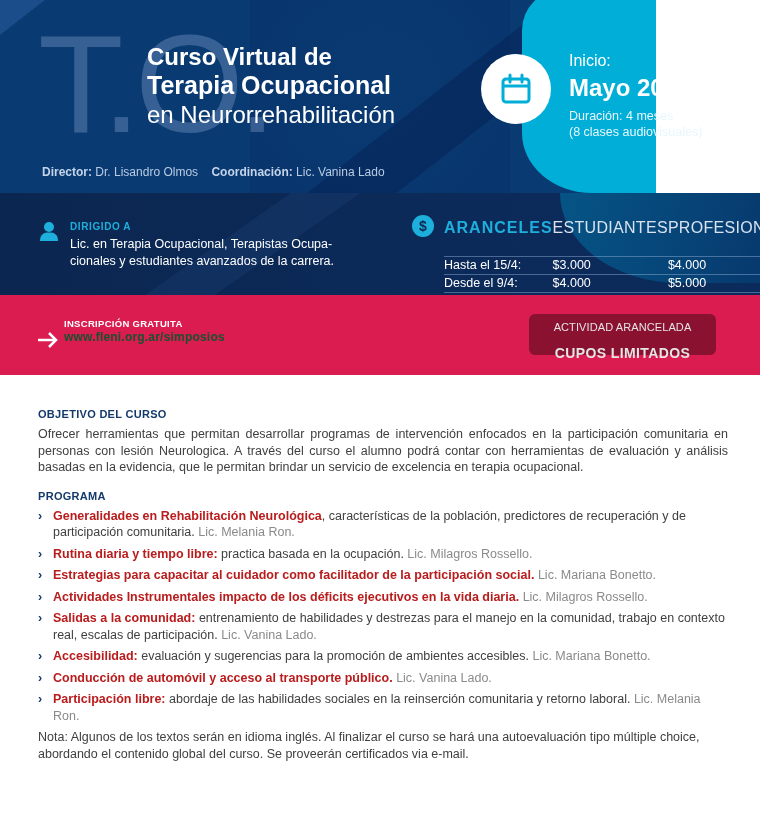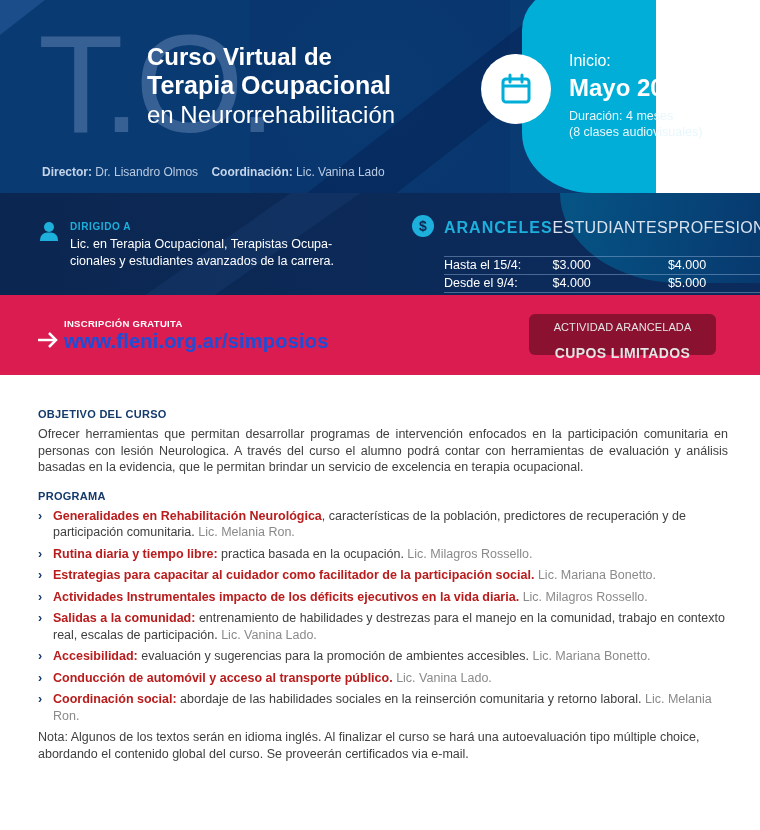--- a/index.html
+++ b/index.html
@@ -81,21 +81,21 @@
   .fees td { font-size: 12.5px; color: #ffffff; padding: 1px 0 1px 0; border-bottom: 1px solid rgba(150,180,220,0.45); line-height: 15px; }
   .fees .c0 { width: 99px; }
   .fees .c1 { width: 77px; }
 
   
   .red {
     position: absolute; left: 0; top: 295px; width: 760px; height: 80px; background: #da1c50;
   }
   .insc-lbl { position: absolute; left: 64px; top: 318px; font-size: 9.5px; font-weight: bold; color: #ffffff; letter-spacing: 0.3px; }
   .arrow-icon { position: absolute; left: 37px; top: 331px; }
-  .url { position: absolute; left: 64px; top: 330px; font-size: 20px; font-weight: bold; color: #1d4ed8; letter-spacing: 0.2px; }
+  .url { position: absolute; left: 64px; top: 330px; font-size: 12px; font-weight: bold; color: #14532d; letter-spacing: 0.2px; }
   .badge {
     position: absolute; left: 529px; top: 314px; width: 187px; height: 41px; background: #8a1130; border-radius: 6px;
     text-align: center; color: #e5e5e5;
   }
   .badge .b1 { font-size: 11px; margin-top: 7px; letter-spacing: 0.1px; }
   .badge .b2 { font-size: 14px; font-weight: bold; margin-top: 12px; letter-spacing: 0.4px; text-align: center; }
 
   
   .content { position: absolute; left: 38px; top: 408px; width: 690px; }
   .sec-h { font-size: 11px; font-weight: bold; color: #143a6b; letter-spacing: 0.3px; }
@@ -202,17 +202,17 @@
 
   <div class="sec-h prog-h">PROGRAMA</div>
   <ul class="prog">
     <li><span class="chev">›</span><b>Generalidades en Rehabilitación Neurológica</b><span>, características de la población, predictores de recuperación y de participación comunitaria.</span> <span class="who">Lic. Melania Ron.</span></li>
     <li><span class="chev">›</span><b>Rutina diaria y tiempo libre:</b><span> practica basada en la ocupación.</span> <span class="who">Lic. Milagros Rossello.</span></li>
     <li><span class="chev">›</span><b>Estrategias para capacitar al cuidador como facilitador de la participación social.</b><span></span> <span class="who">Lic. Mariana Bonetto.</span></li>
     <li><span class="chev">›</span><b>Actividades Instrumentales impacto de los déficits ejecutivos en la vida diaria.</b><span></span> <span class="who">Lic. Milagros Rossello.</span></li>
     <li><span class="chev">›</span><b>Salidas a la comunidad:</b><span> entrenamiento de habilidades y destrezas para el manejo en la comunidad, trabajo en contexto real, escalas de participación.</span> <span class="who">Lic. Vanina Lado.</span></li>
     <li><span class="chev">›</span><b>Accesibilidad:</b><span> evaluación y sugerencias para la promoción de ambientes accesibles.</span> <span class="who">Lic. Mariana Bonetto.</span></li>
     <li><span class="chev">›</span><b>Conducción de automóvil y acceso al transporte público.</b><span></span> <span class="who">Lic. Vanina Lado.</span></li>
-    <li><span class="chev">›</span><b>Coordinación social:</b><span> abordaje de las habilidades sociales en la reinserción comunitaria y retorno laboral.</span> <span class="who">Lic. Melania Ron.</span></li>
+    <li><span class="chev">›</span><b>Participación libre:</b><span> abordaje de las habilidades sociales en la reinserción comunitaria y retorno laboral.</span> <span class="who">Lic. Melania Ron.</span></li>
   </ul>
 
   <p class="nota">Nota: Algunos de los textos serán en idioma inglés. Al finalizar el curso se hará una autoevaluación tipo múltiple choice, abordando el contenido global del curso. Se proveerán certificados via e-mail.</p>
 </div>
 
 </body></html>

